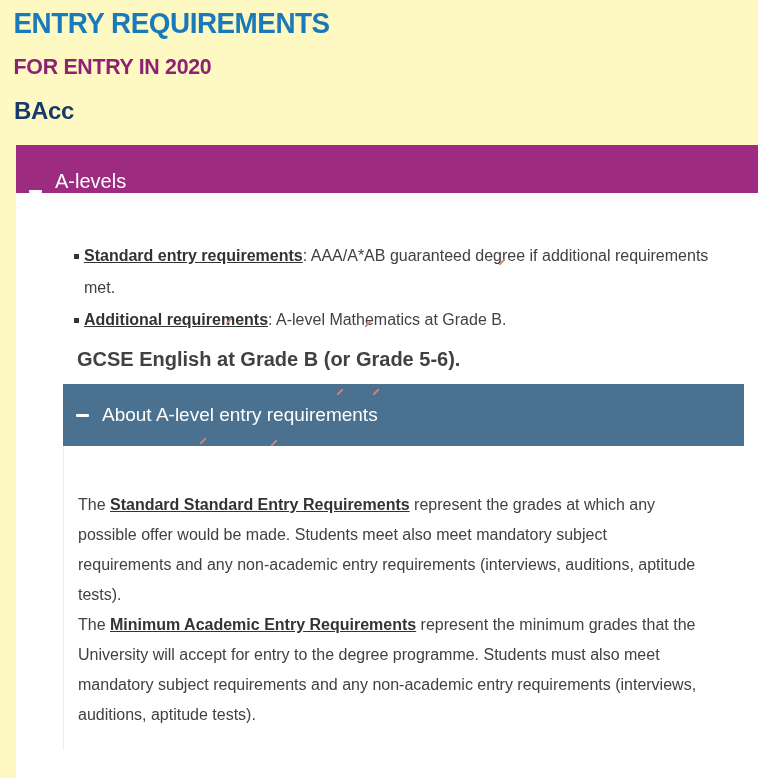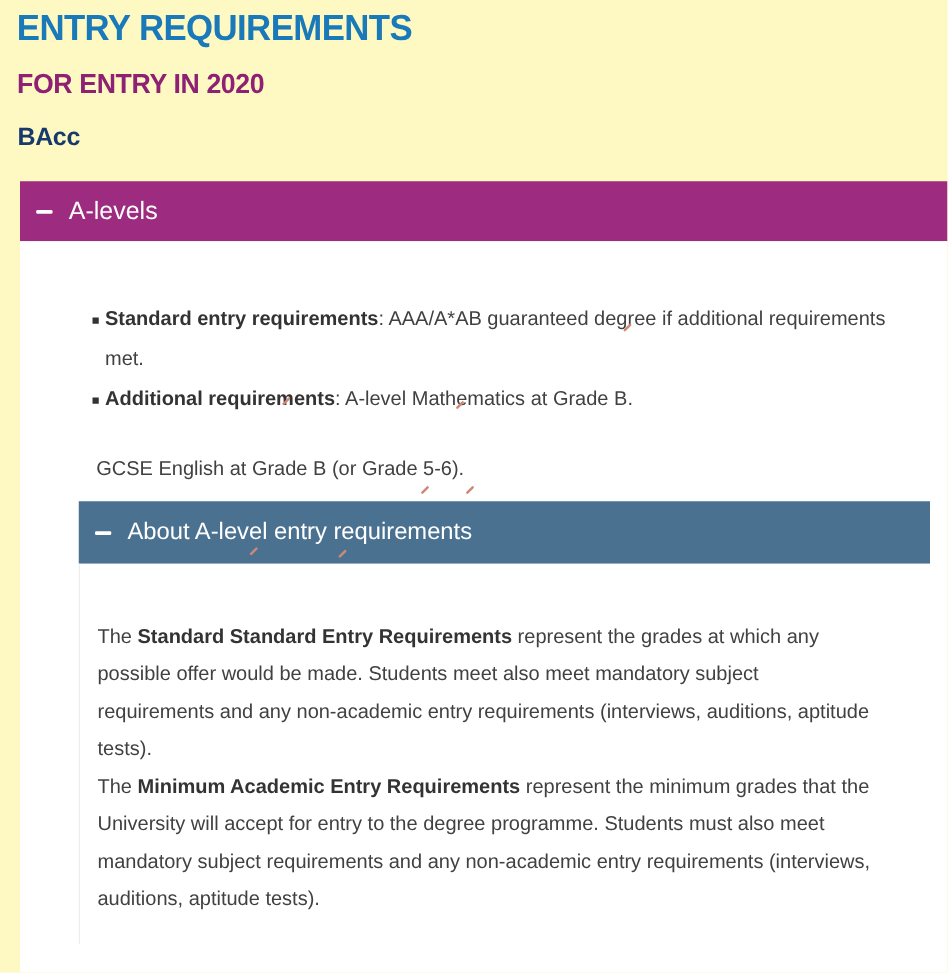--- a/index.html
+++ b/index.html
@@ -14,51 +14,51 @@
     transform:scaleX(0.96);transform-origin:left center;
   }
   .page-header h2{
     margin:17px 0 0 0;padding-left:14px;
     font-size:22px;line-height:23px;font-weight:bold;
     color:#8e2173;letter-spacing:-0.3px;
     transform:scaleX(0.97);transform-origin:left center;
   }
   .page-header h3{
     margin:22px 0 0 0;padding-left:14px;
-    font-size:20px;line-height:21px;font-weight:bold;
+    font-size:24px;line-height:21px;font-weight:bold;
     color:#17396b;letter-spacing:-0.3px;
   }
 
   
   .acc{margin:24px 0 0 16px;width:742px;}
   .acc-head{
     display:flex;align-items:center;
     padding-left:13px;color:#ffffff;cursor:pointer;
   }
-  .acc-head--magenta{height:48px;background:#9d2b7f;font-size:20px;}
-  .acc-head--blue{height:50px;background:#4b7191;font-size:19px;}
+  .acc-head--magenta{height:48px;background:#9d2b7f;font-size:20px;align-items:flex-end;}
+  .acc-head--blue{height:62px;background:#4b7191;font-size:19px;}
   .minus{
     display:inline-block;width:13px;height:3px;background:#ffffff;
     border-radius:1px;margin-right:13px;flex:0 0 auto;
   }
   .acc-head .label{white-space:nowrap;}
   .acc-body{background:#ffffff;padding-top:47px;min-height:538px;}
 
   
   .req-list{margin:0;padding:0 20px 0 68px;list-style:none;}
   .req-list li{
     position:relative;font-size:16px;line-height:32px;color:#414141;
   }
   .req-list li::before{
     content:"";position:absolute;left:-10px;top:14px;
     width:5px;height:5px;background:#333333;
   }
-  .req-list strong, .about-para strong{color:#333333;font-weight:bold;}
+  .req-list strong, .about-para strong{color:#333333;font-weight:bold;text-decoration:underline;}
 
-  .note{margin:24px 0 0 61px;font-size:16px;line-height:32px;color:#414141;}
+  .note{margin:7px 0 0 61px;font-size:20px;line-height:32px;color:#414141;font-weight:bold;}
 
   
   .acc2{margin:9px 0 0 47px;width:681px;}
   .acc2-body{
     border-left:1px solid #ededed;background:#ffffff;
     padding:44px 0 20px 14px;
   }
   .about-para{width:620px;margin:0;font-size:16px;line-height:30px;color:#414141;}
 
   

